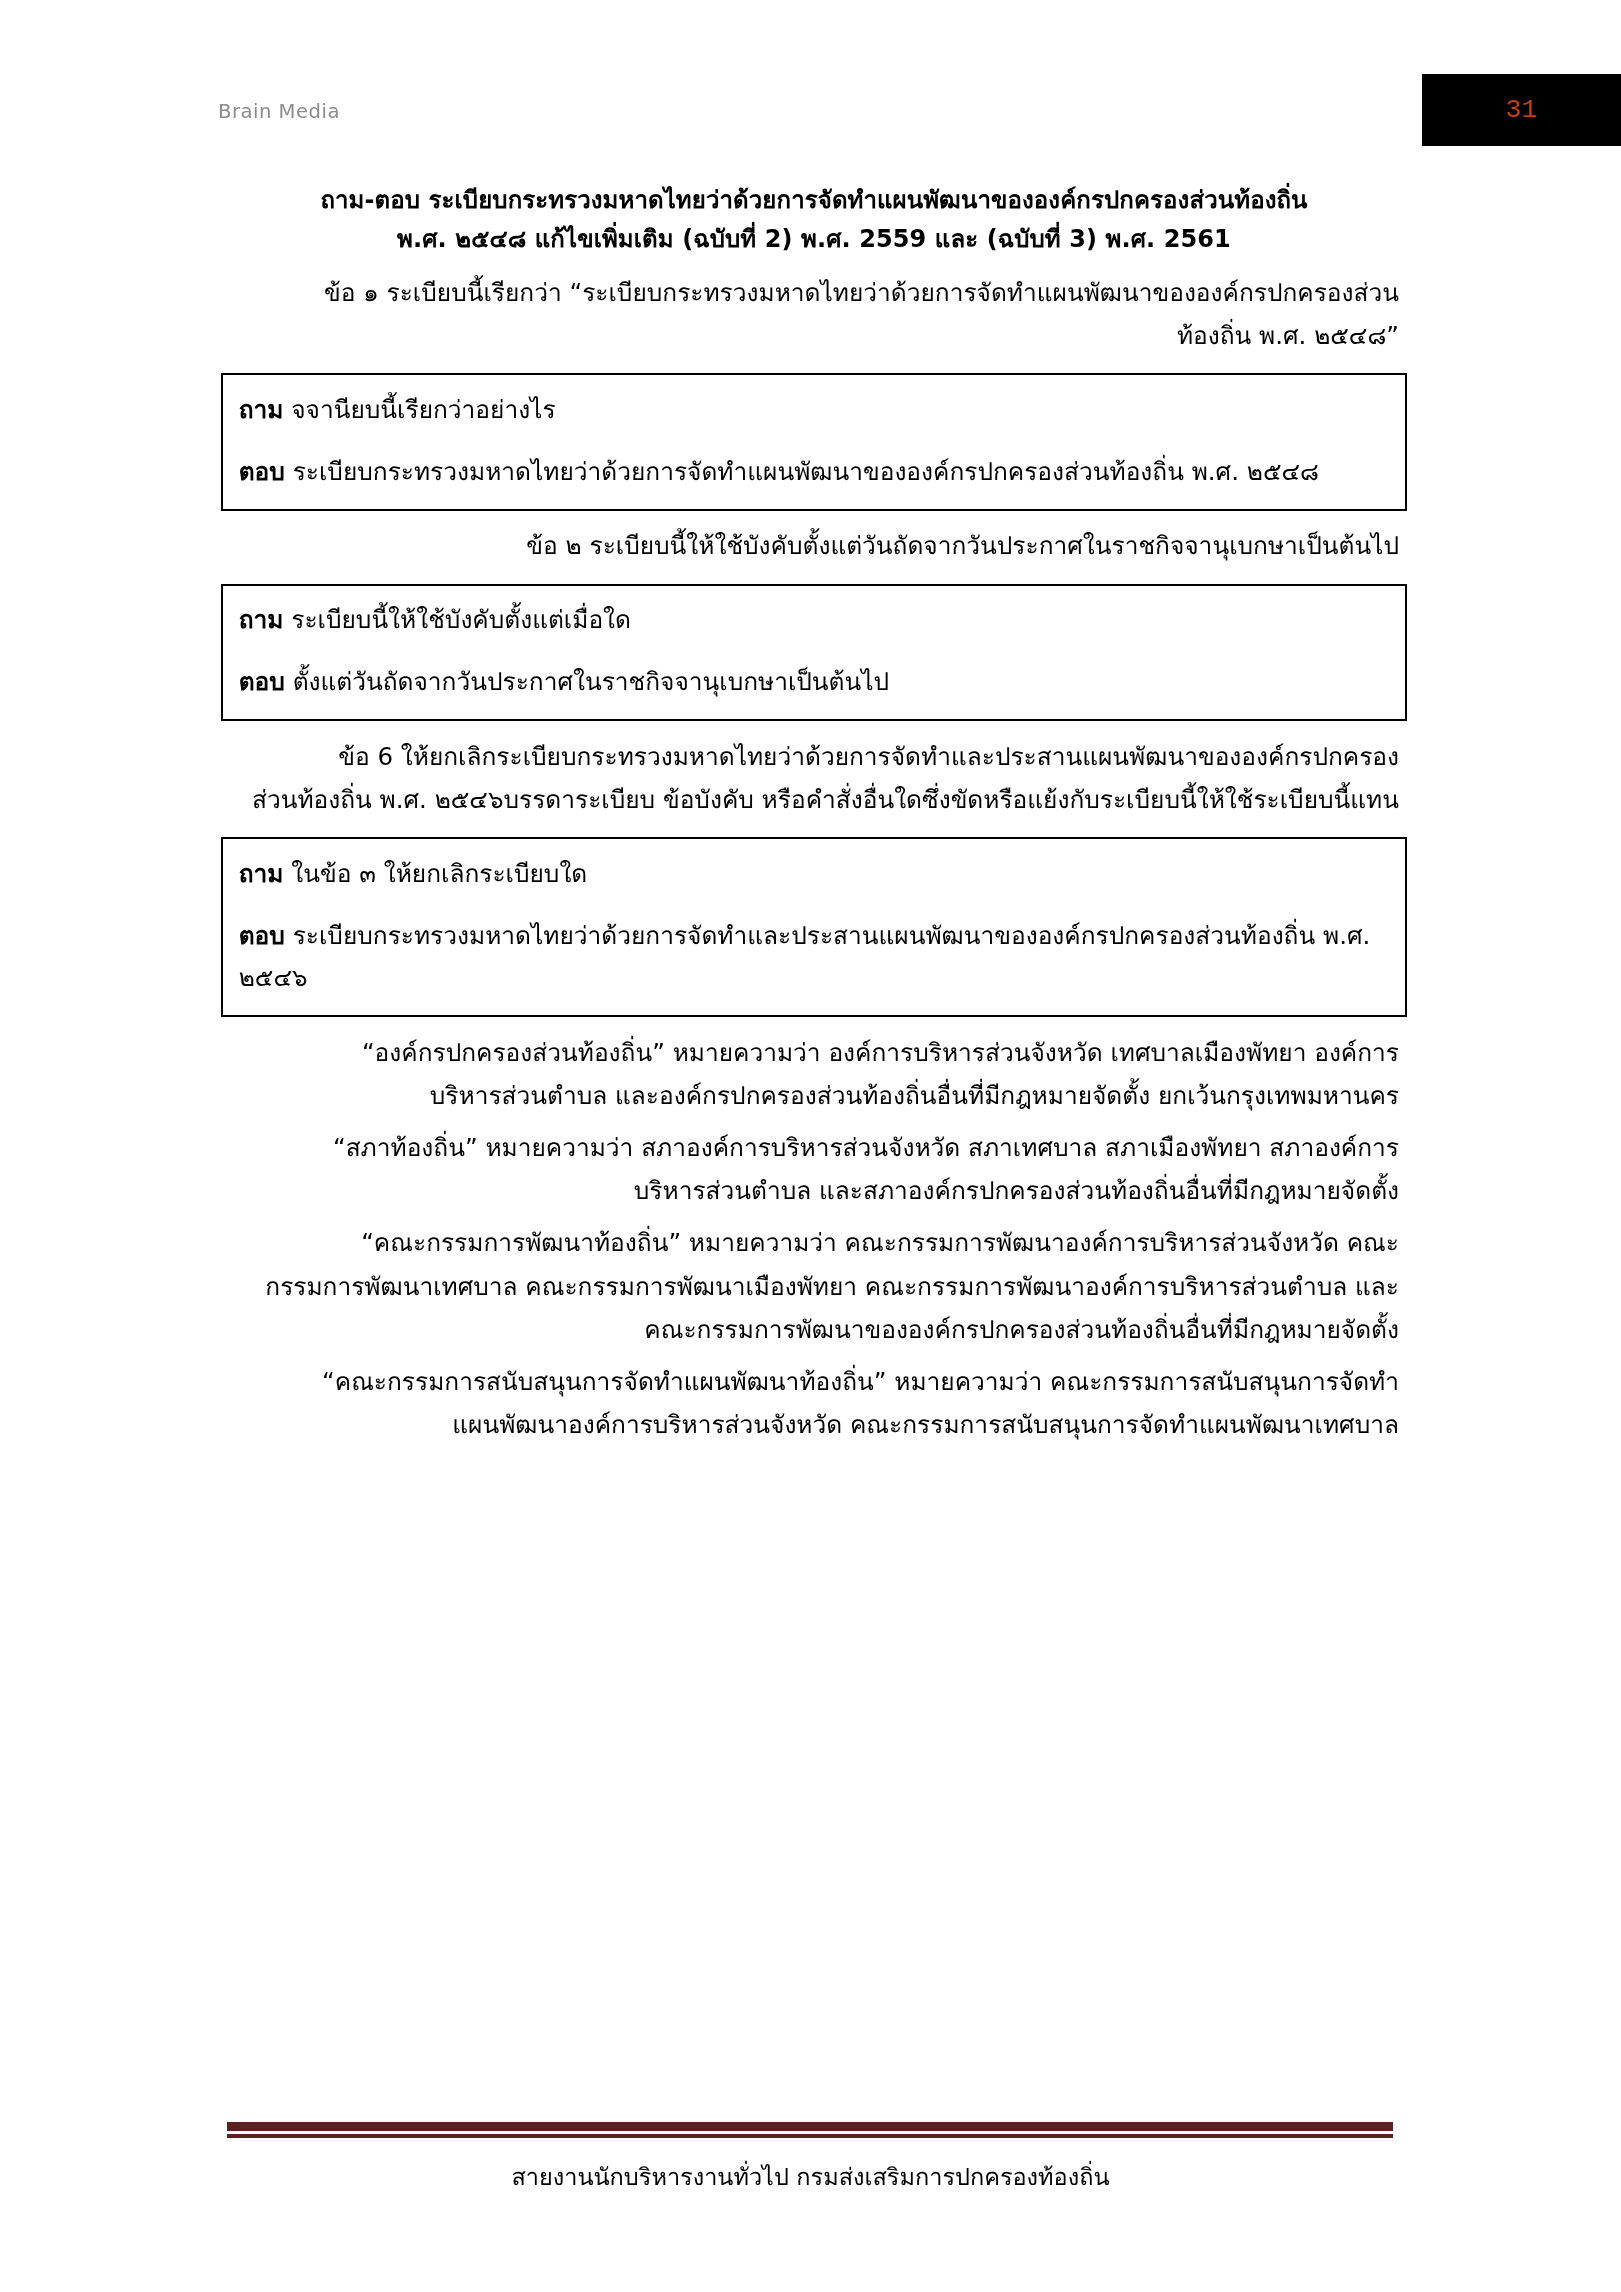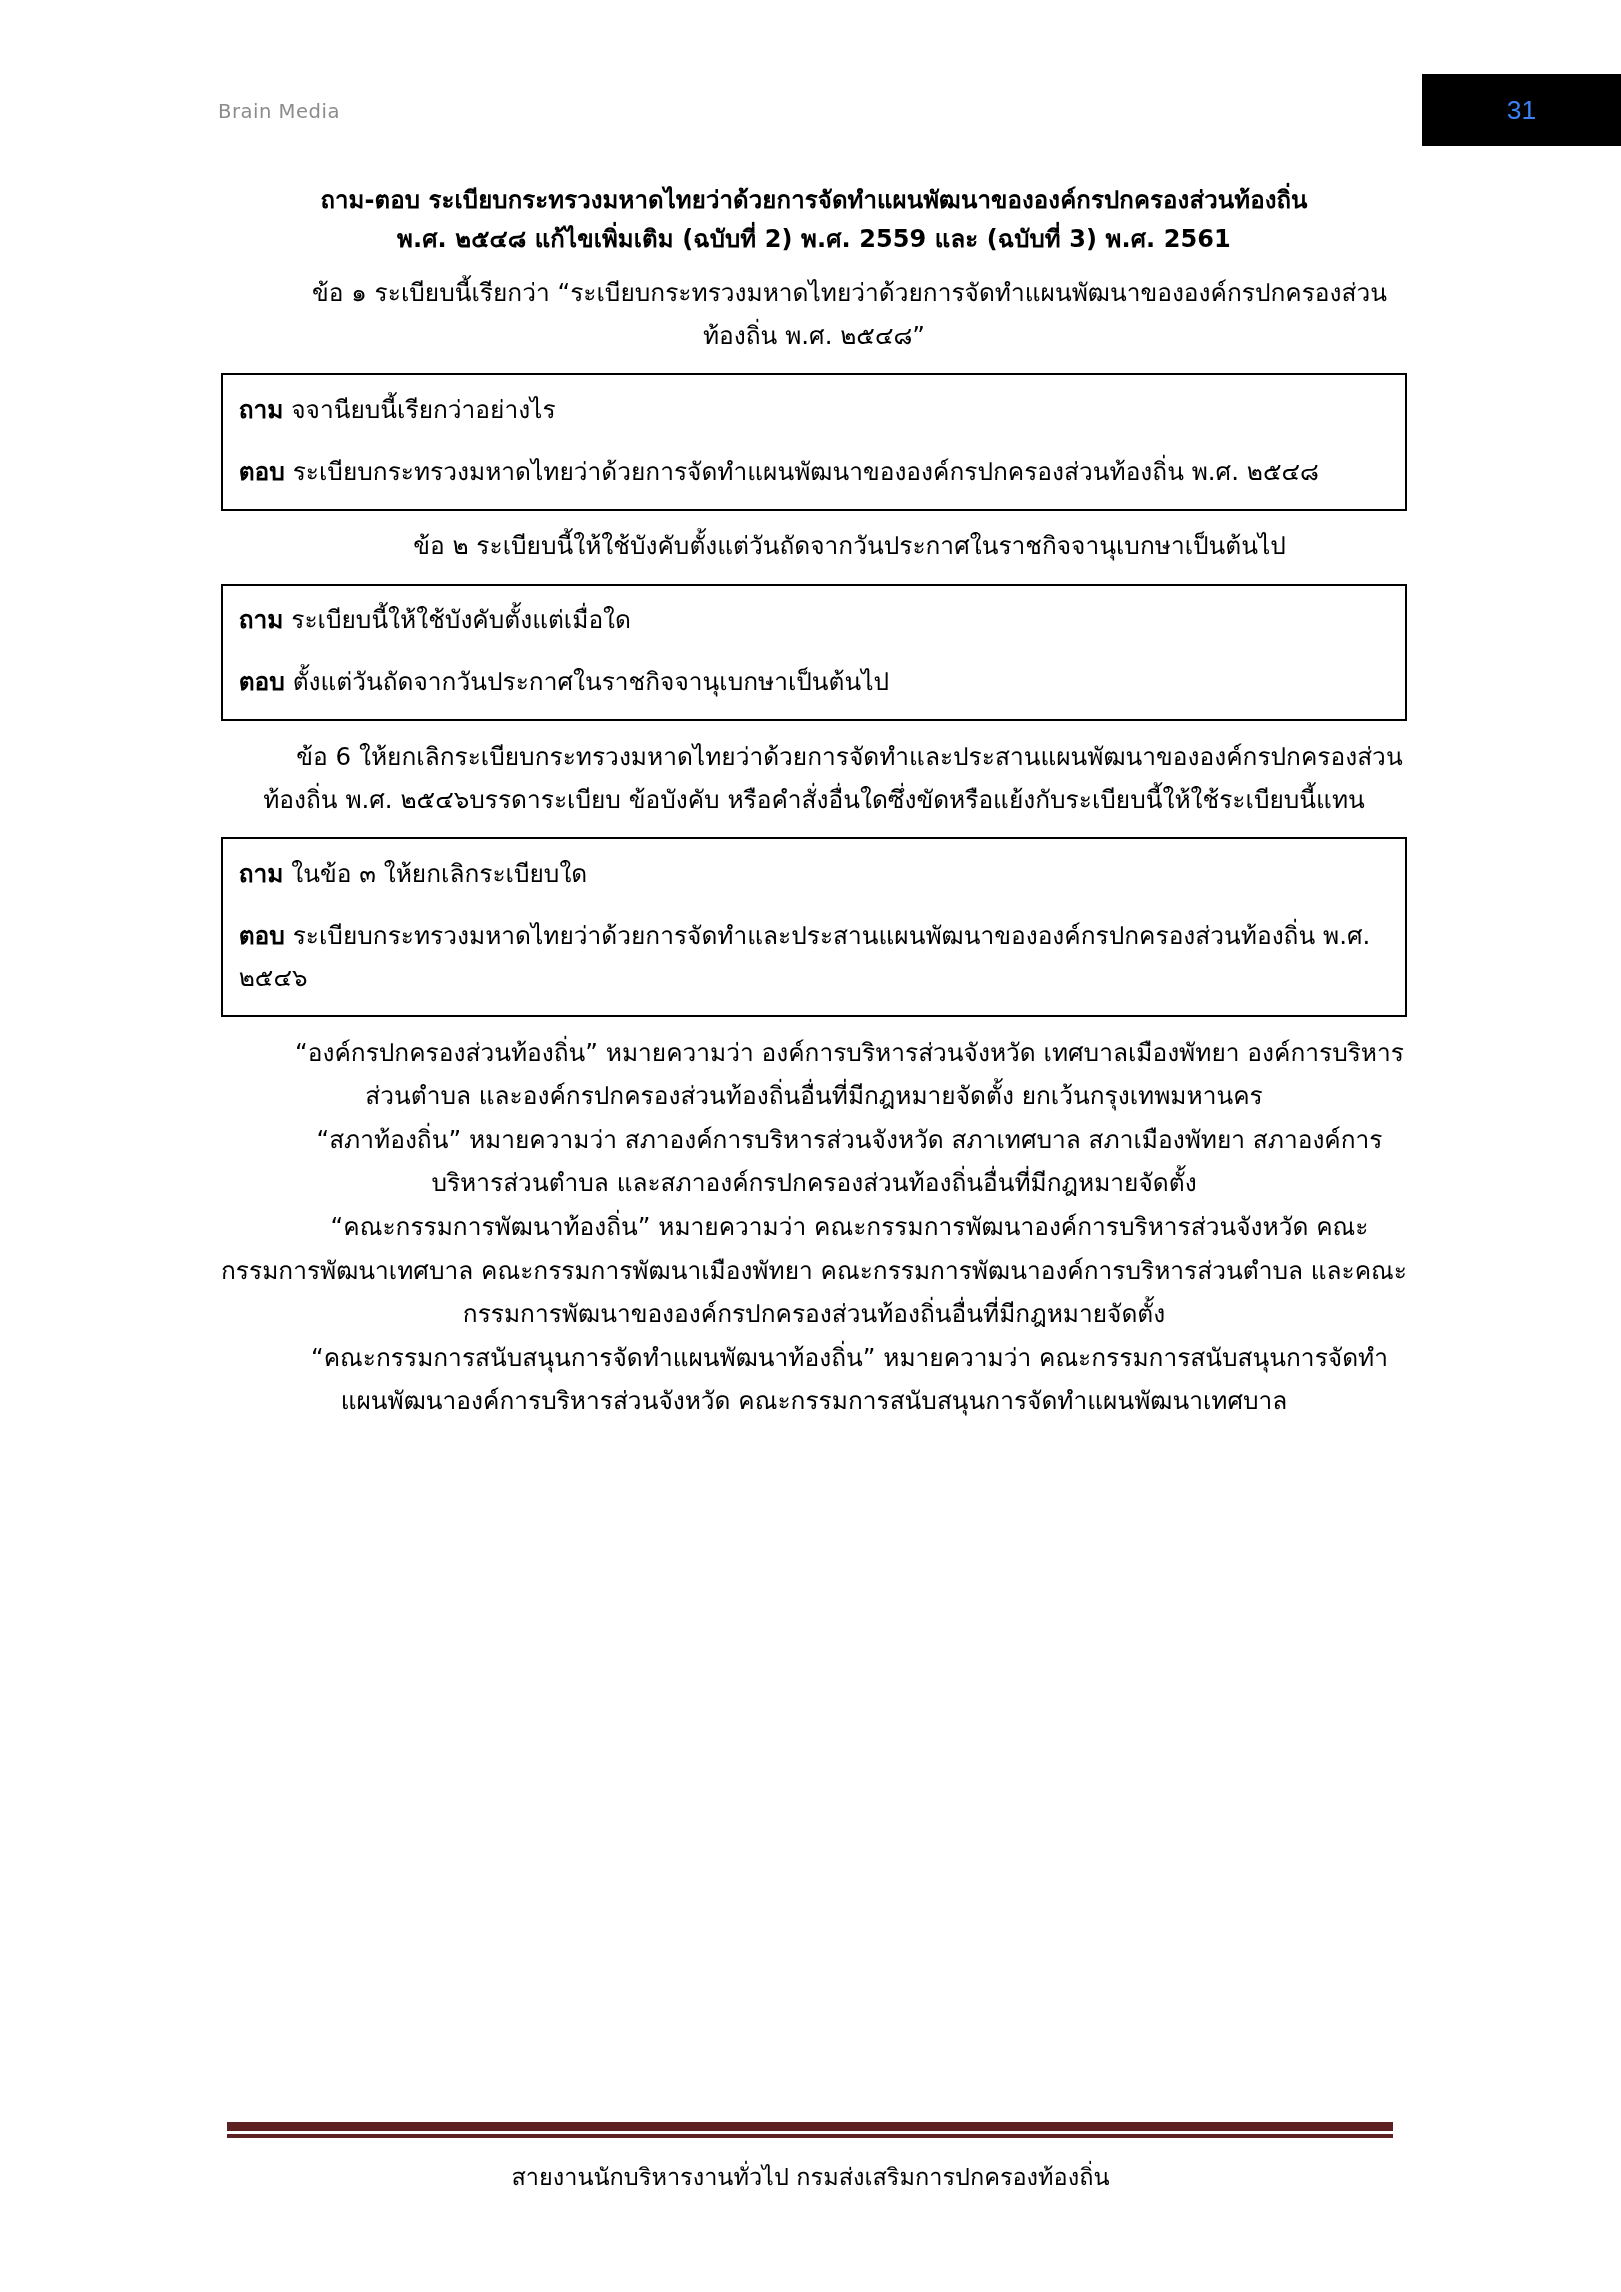--- a/index.html
+++ b/index.html
@@ -39,23 +39,23 @@
     height: 72px;
     background: #000000;
   }
   .page-number-box .num {
     position: absolute;
     left: 0;
     right: 0;
     top: 50%;
     transform: translateY(-50%);
     text-align: center;
-    color: #3b82f6;
+    color: #c2410c;
     font-size: 26.5px;
-    font-family: Liberation Sans, sans-serif;
+    font-family: Liberation Mono, monospace;
   }
 
   
   .content {
     position: absolute;
     left: 221px;
     top: 181px;
     width: 1186px;
   }
 
@@ -65,24 +65,24 @@
     font-size: 24px;
     line-height: 1.62;
     margin: 0 0 11.8px 0;
     letter-spacing: 0.1px;
   }
   .doc-title .t-line {
     display: block;
   }
 
   p.para {
-    margin: 0;
+    margin: 8px;
     font-size: 24.5px;
     line-height: 1.78;
-    text-align: center;
+    text-align: right;
     word-break: break-word;
   }
   p.para.indent {
     text-indent: 71px;
   }
 
   
   .qa-box {
     border: 2px solid #000000;
     box-sizing: border-box;

